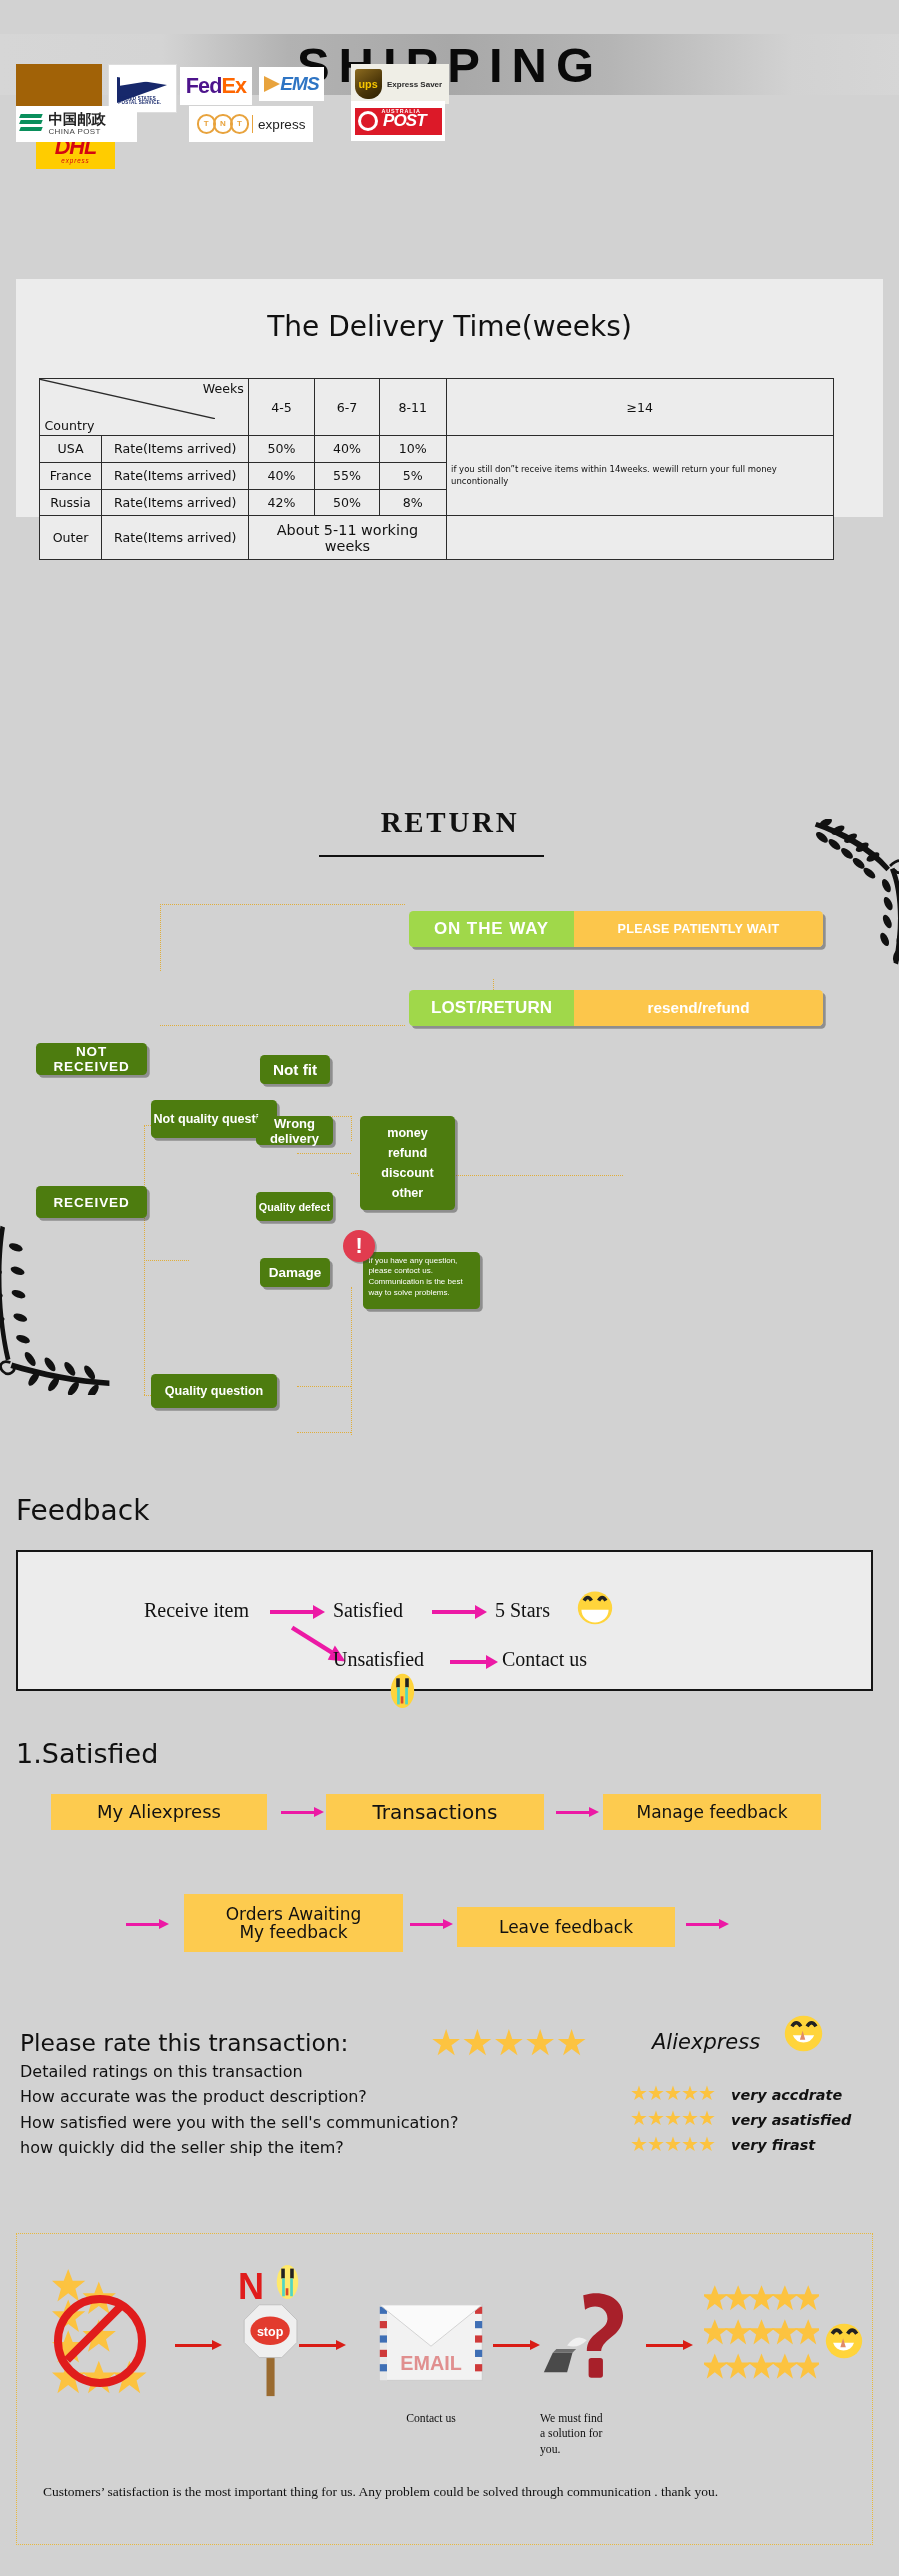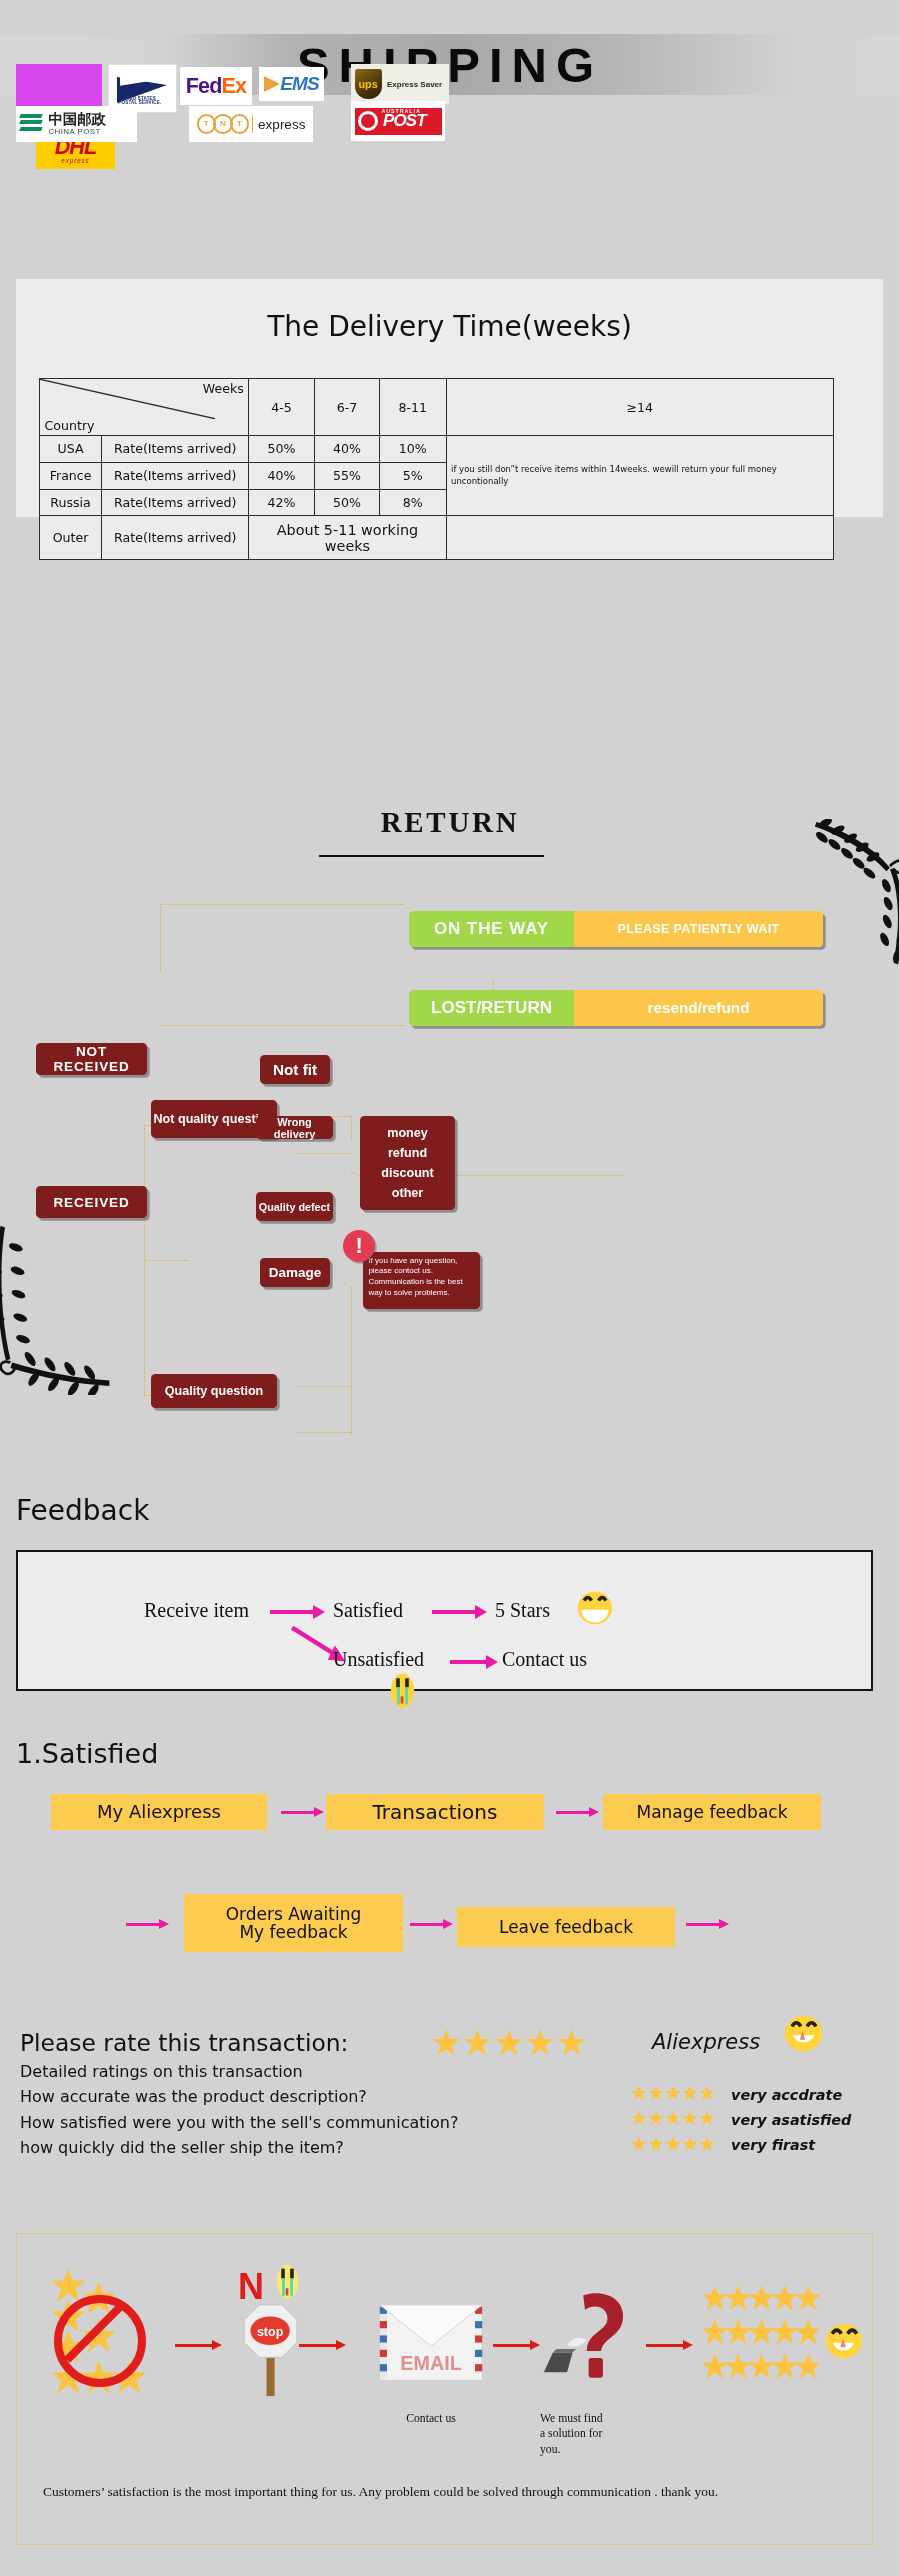--- a/index.html
+++ b/index.html
@@ -21,21 +21,21 @@
     position:absolute; left:0; top:36px; width:900px; height:58px;
     text-align:center; font-size:49px; font-weight:bold; letter-spacing:9px;
     color:#0a0a0a; line-height:58px; font-family:"Liberation Sans", sans-serif;
   }
 
   
   .logo{ position:absolute; background:#fdfdfb; display:flex; align-items:center; justify-content:center; overflow:hidden;}
   .logo-dhl{ left:20px; top:67px; width:79px; height:38px; background:#ffcc00; flex-direction:column;}
   .dhl-word{ font-size:21.6px; font-weight:bold; font-style:italic; color:#d40511; letter-spacing:-0.9px; line-height:20px;}
   .dhl-sub{ font-size:6.3px; font-style:italic; color:#d40511; letter-spacing:0.9px;}
-  .logo-dhl-wrap{ position:absolute; left:16px; top:64px; width:86px; height:45px; background:#d946ef;}
+  .logo-dhl-wrap{ position:absolute; left:16px; top:64px; width:86px; height:45px; background:#a16207;}
 
   .logo-usps{ left:108px; top:64px; width:67px; height:47px; background:#fff; border:0.9px solid #ddd;}
   .usps-eagle{ width:52px; height:34px; background:#fff; position:relative;}
   .usps-tri{ position:absolute; left:0; top:5.4px; width:0; height:0;
      border-left:50px solid #17286b; border-top:8px solid transparent; border-bottom:18px solid transparent;}
   .usps-swoosh{ position:absolute; left:3.6px; top:1.8px; width:47px; height:9px; background:#fff; transform:skewY(-9deg);}
   .usps-txt{ position:absolute; left:1.8px; bottom:0px; font-size:4.5px; color:#17286b; font-weight:bold; letter-spacing:0.2px; line-height:4.5px;}
 
   .logo-fedex{ left:180px; top:67px; width:72px; height:38px; background:#fff;}
   .fx-a{ font-size:21.6px; font-weight:bold; color:#4d148c; letter-spacing:-0.9px;}
@@ -86,21 +86,21 @@
   .ret-title{ position:absolute; left:0; top:806px; width:900px; text-align:center;
      font-family:"Liberation Serif", serif; font-size:29px; font-weight:bold; letter-spacing:2.7px; color:#111;}
   .ret-rule{ position:absolute; left:319px; top:855px; width:225px; height:1.8px; background:#111;}
 
   .vine{ position:absolute; }
   .vine-tr{ right:-7.2px; top:819px; width:103px; height:162px;}
   .vine-bl{ left:-4.5px; top:1224px; width:117px; height:171px;}
 
   .fbox{ position:absolute; border-radius:4.5px; box-shadow:2.7px 2.7px 0 rgba(60,60,60,.45);
      display:flex; align-items:center; justify-content:center; color:#fff; font-weight:bold; text-align:center;}
-  .fy{ background:#7f1d1d; }
+  .fy{ background:#4d7c0f; }
   .split{ position:absolute; border-radius:4.5px; overflow:hidden; box-shadow:2.7px 2.7px 0 rgba(60,60,60,.45); display:flex;}
   .split .l{ background:#a0d84a; color:#fff; font-weight:bold; display:flex; align-items:center; justify-content:center;}
   .split .r{ background:#fcc64b; color:#fff; font-weight:bold; display:flex; align-items:center; justify-content:center;}
 
   .bang{ position:absolute; width:32px;height:32px;border-radius:50%;background:#e13c4f;
      display:flex;align-items:center;justify-content:center;color:#fff;font-size:21.6px;font-weight:bold;
      box-shadow:1.8px 1.8px 0 rgba(60,60,60,.35); z-index:5;}
 
   .dline{ position:absolute; }
   .dh{ border-top:1.3px dotted #e0ae3c; }
@@ -358,21 +358,21 @@
     <span class="l" style="width:165px; font-size:17px; letter-spacing:0px;">LOST/RETURN</span>
     <span class="r" style="width:249px; font-size:15.3px;">resend/refund</span>
   </div>
 
   <div class="fbox fy" style="left:151px; top:1100px; width:126px; height:38px; font-size:12.6px; line-height:14.4px; flex-direction:column;">Not quality question</div>
 
   <div class="fbox fy" style="left:151px; top:1374px; width:126px; height:34px; font-size:12.6px;">Quality question</div>
 
   <div class="fbox fy" style="left:260px; top:1055px; width:70px; height:29px; font-size:15.3px;">Not fit</div>
 
-  <div class="fbox fy" style="left:256px; top:1116px; width:77px; height:23px; font-size:11px;">Wrong delivery</div>
+  <div class="fbox fy" style="left:256px; top:1116px; width:77px; height:29px; font-size:13px;">Wrong delivery</div>
 
   <div class="fbox fy" style="left:256px; top:1192px; width:77px; height:29px; font-size:10.8px;">Quality defect</div>
 
   <div class="fbox fy" style="left:260px; top:1258px; width:70px; height:29px; font-size:13.5px;">Damage</div>
 
   <div class="fbox fy" style="left:360px; top:1116px; width:95px; height:94px; flex-direction:column; justify-content:center; font-size:12.6px; line-height:20px;">
     <span>money</span>
     <span>refund</span>
     <span>discount</span>
     <span>other</span>

